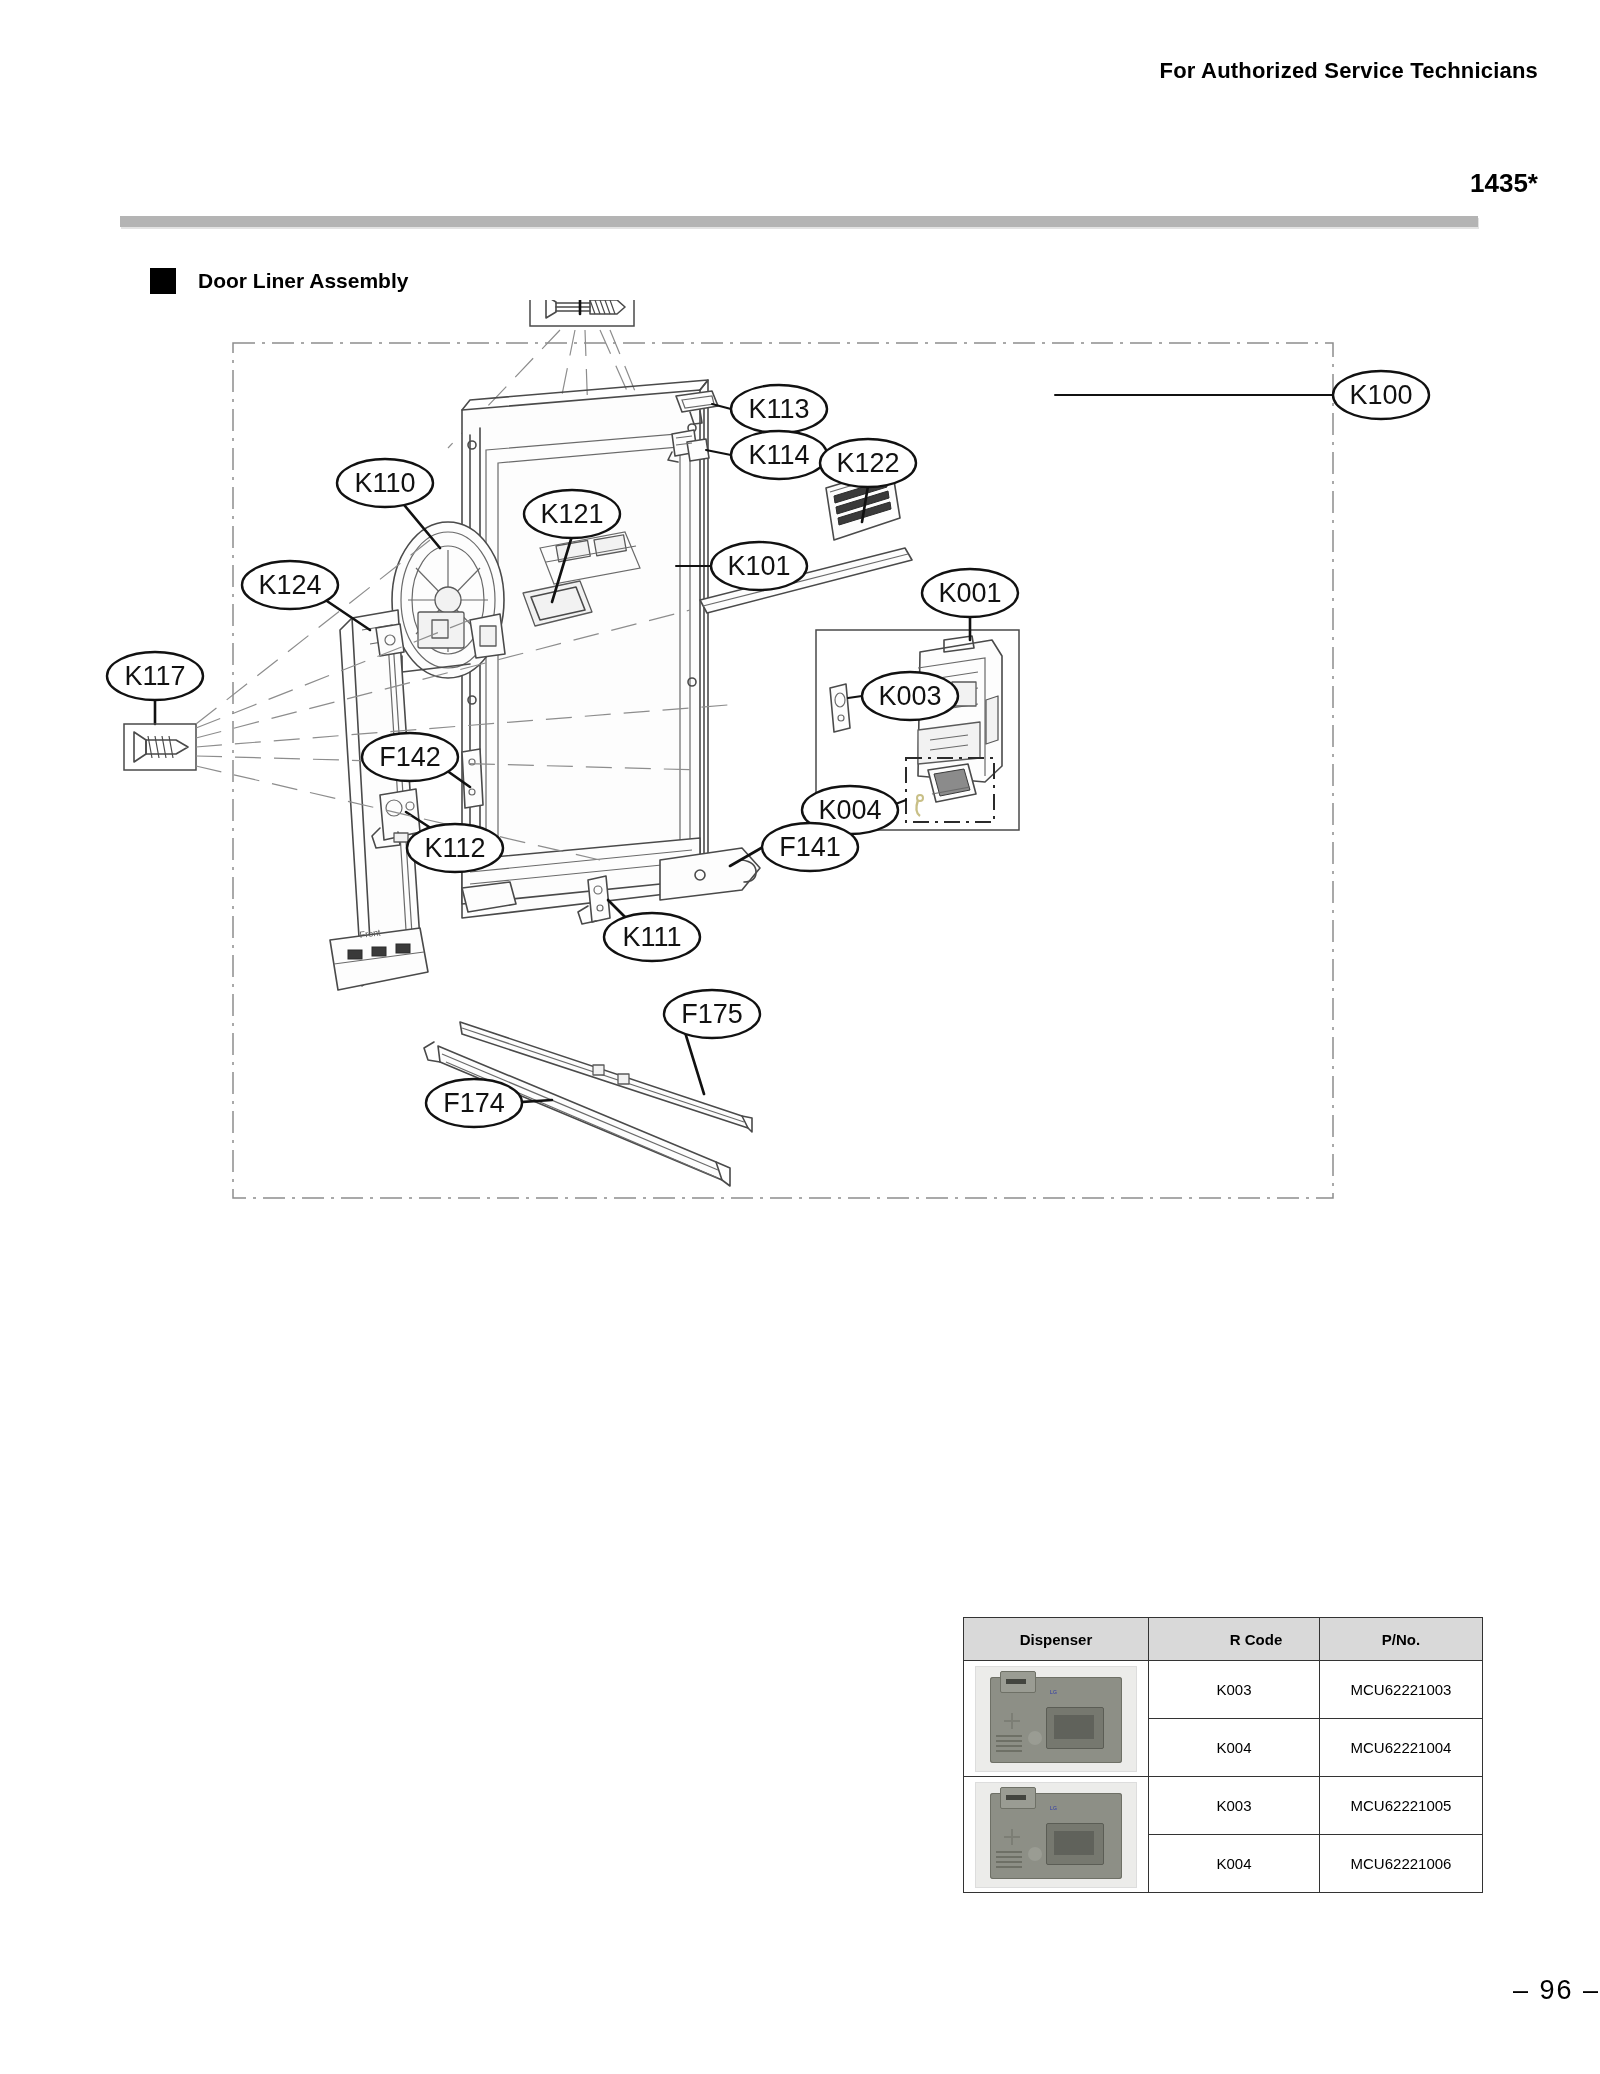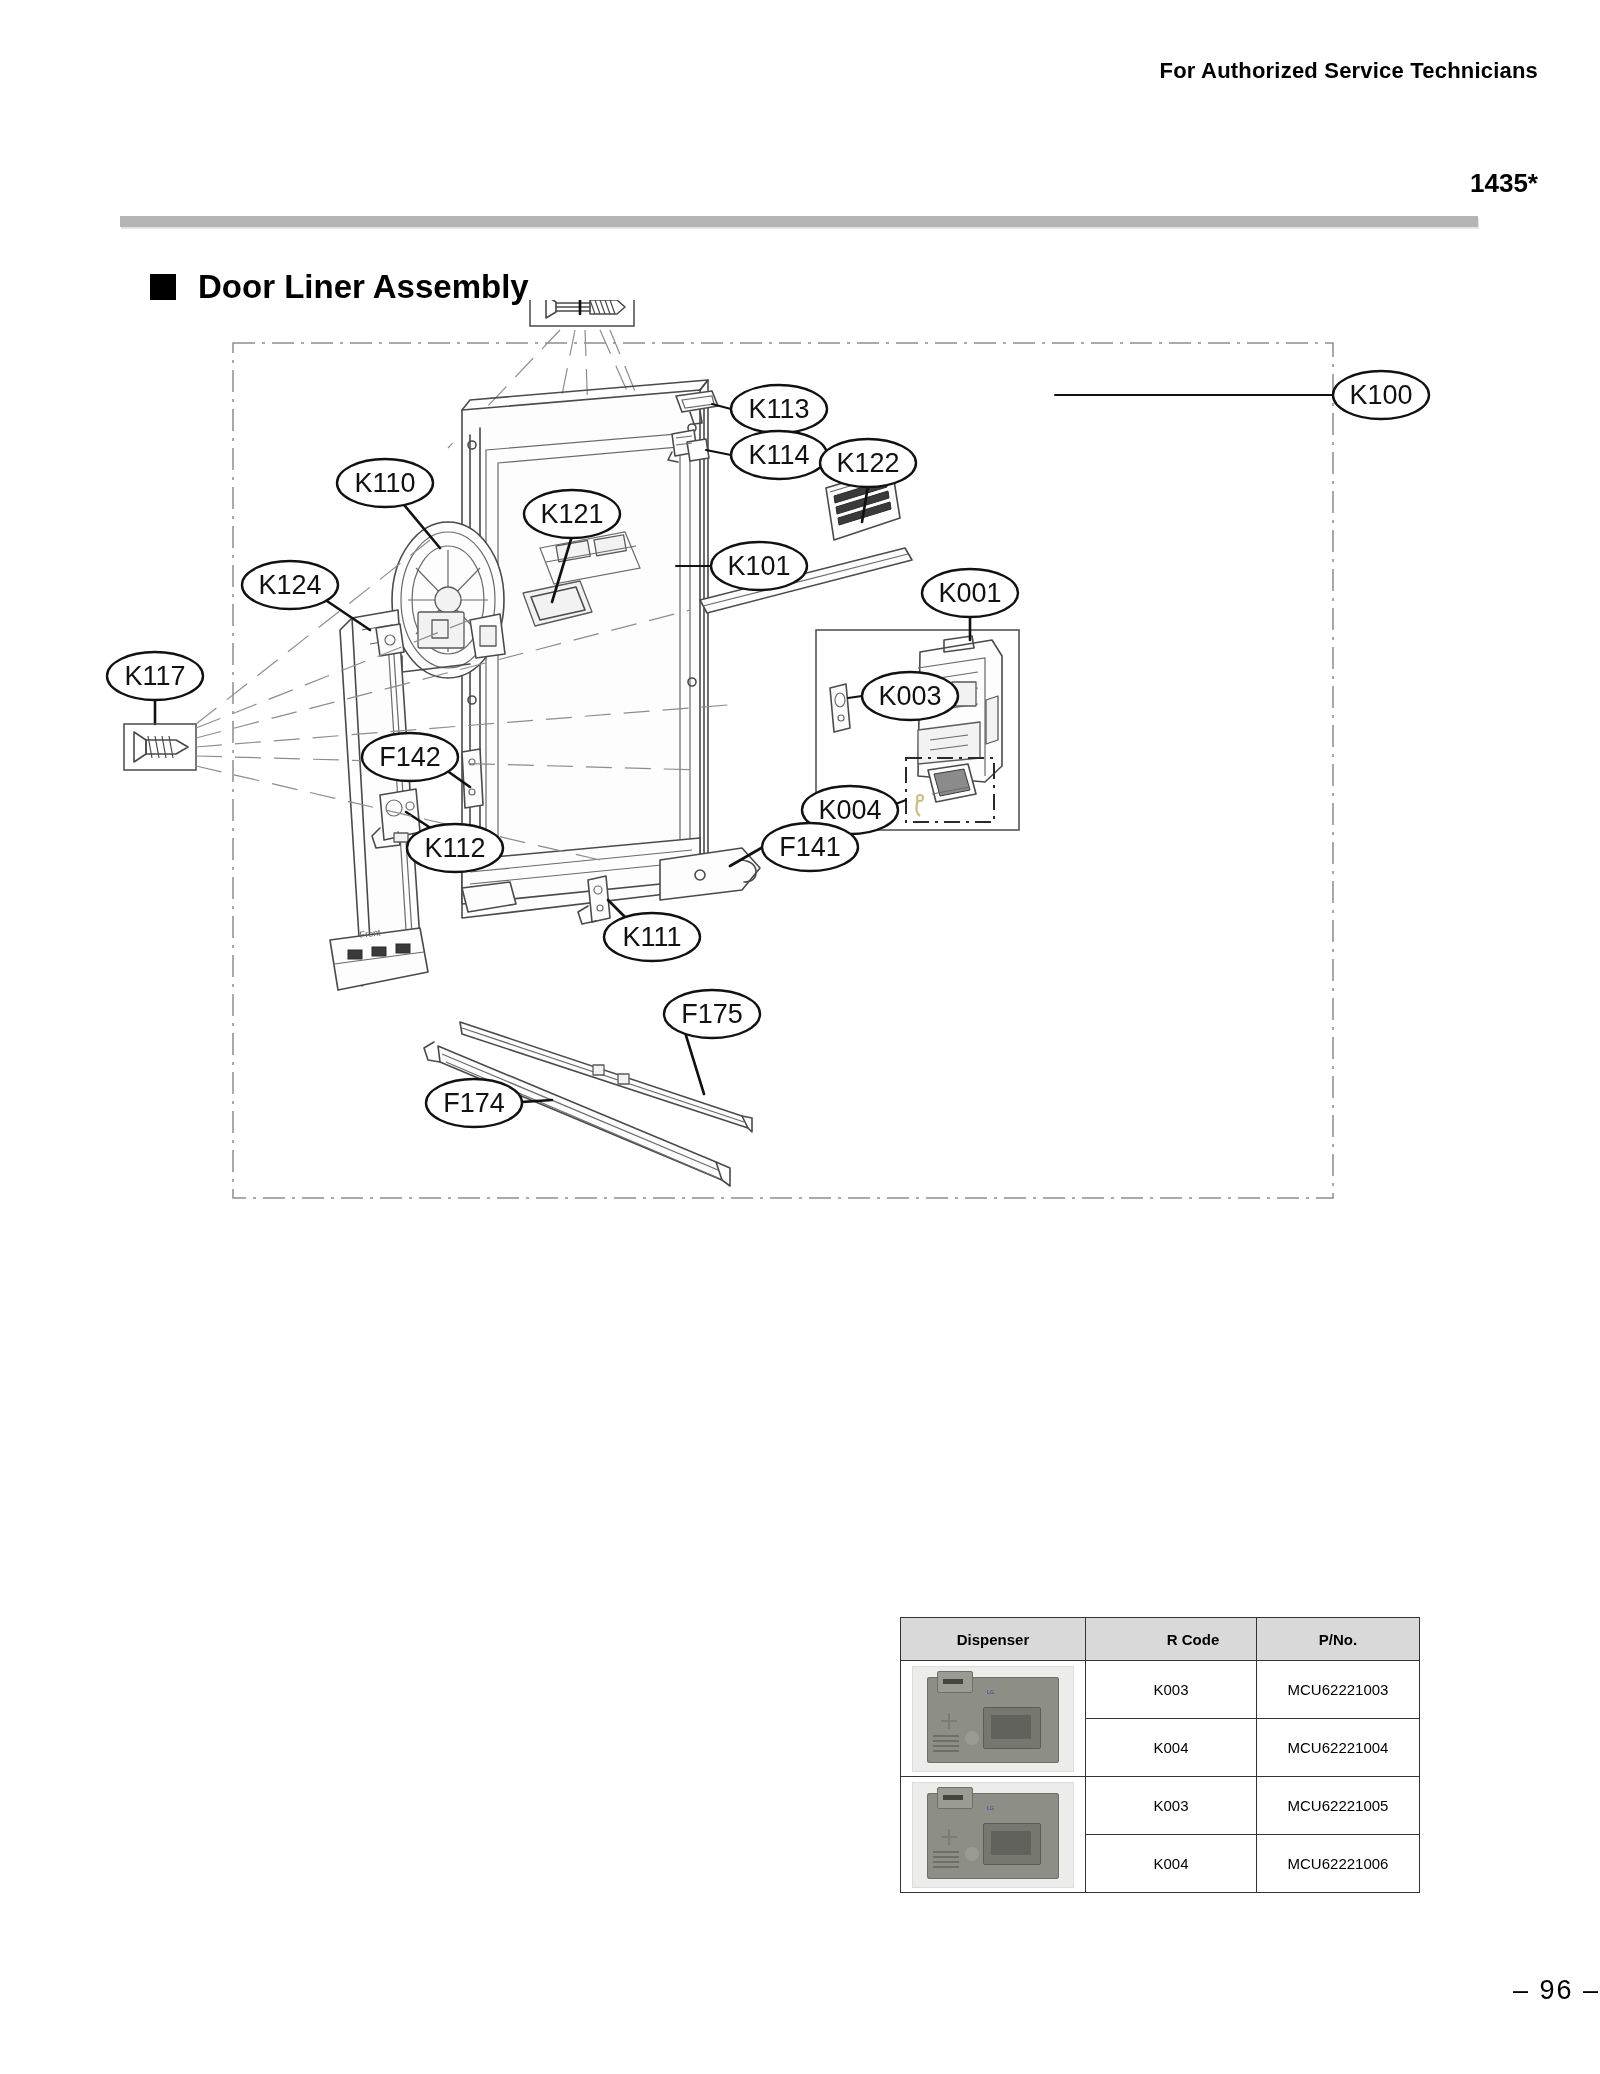--- a/index.html
+++ b/index.html
@@ -25,32 +25,32 @@
     background:#b4b4b4;
     box-shadow:1px 2px 0 #e3e3e3;
   }
 
   
   #section-title-row{
     position:absolute; left:150px; top:268px;
     display:flex; align-items:center; gap:22px;
   }
   #section-bullet{ width:26px;height:26px;background:#000;display:block; }
-  #section-title{ font-size:33px; font-weight:bold; }
+  #section-title{ font-size:21px; font-weight:bold; }
 
   
   #diagram{
     position:absolute; left:0; top:300px;
     width:1600px; height:1320px;
   }
   #diagram svg{ display:block; width:100%; height:100%; }
 
   
   #parts-table{
-    position:absolute; left:900px; top:1617px;
+    position:absolute; left:963px; top:1617px;
     border-collapse:collapse;
     font-size:15px;
   }
   #parts-table th,#parts-table td{
     border:1.6px solid #333;
     text-align:center; vertical-align:middle;
   }
   #parts-table thead th{
     background:#d9d9d9; font-weight:bold; height:40px;
   }

